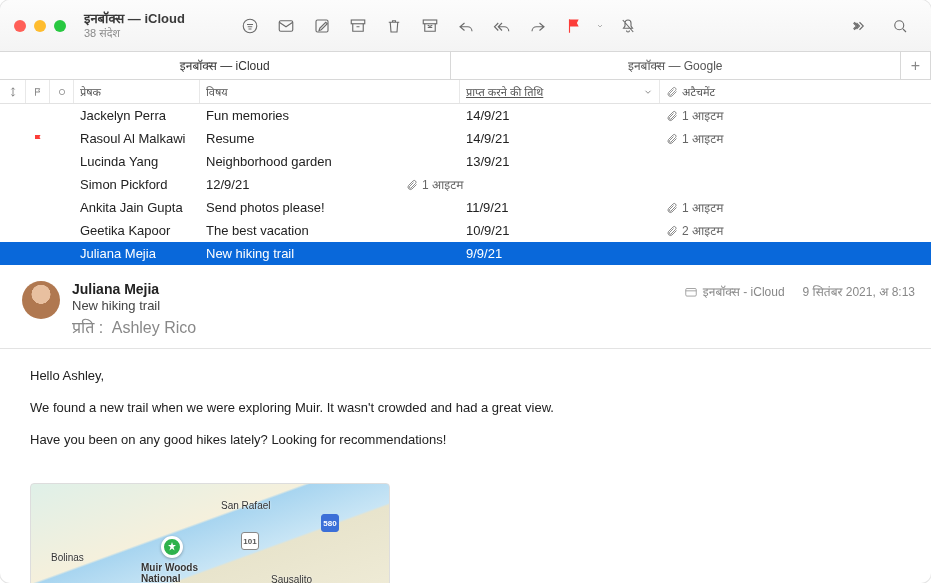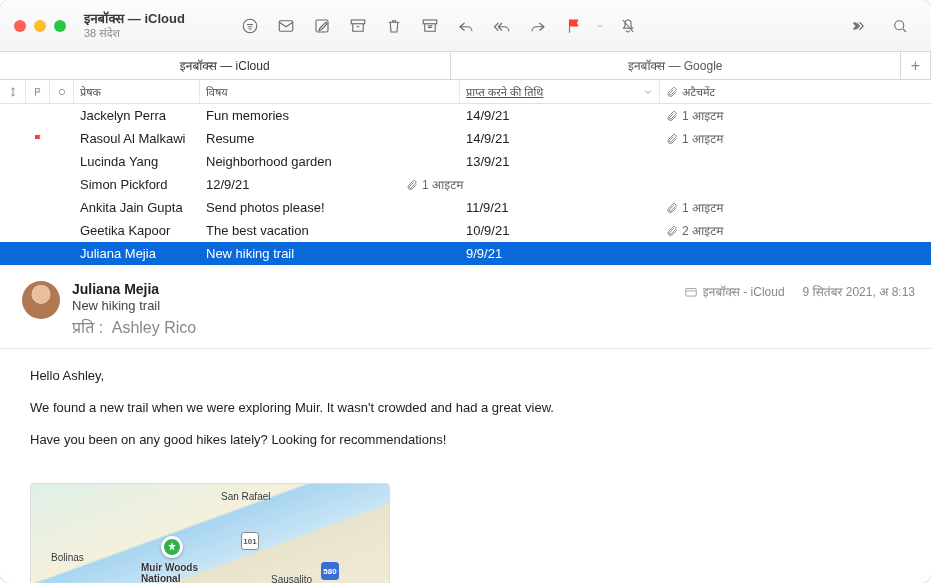--- a/index.html
+++ b/index.html
@@ -321,29 +321,29 @@
   </div>
 </div>
 
 <div class="body" id="msgbody">
     <p>Hello Ashley,</p>
     <p>We found a new trail when we were exploring Muir. It wasn't crowded and had a great view.</p>
     <p>Have you been on any good hikes lately? Looking for recommendations!</p>
   </div>
 
 <div class="mapbox">
-  <span class="lbl" style="left:190px; top:7px;">San Rafael</span>
+  <span class="lbl" style="left:190px; top:16px;">San Rafael</span>
   <span class="lbl" style="left:20px; top:68px;">Bolinas</span>
   <span class="lbl" style="left:110px; top:78px; font-weight:600; width:70px; line-height:1.1;">Muir Woods National Monument</span>
   <span class="lbl" style="left:240px; top:90px;">Sausalito</span>
 
   <span class="shield" style="position:absolute; left:210px; top:48px;">
       <span>101</span>
     </span>
-  <span class="shield" style="position:absolute; left:290px; top:30px; background:#3b6fd8; color:#fff; border-color:#3b6fd8;margin-top:48px;">
+  <span class="shield" style="position:absolute; left:290px; top:30px; background:#3b6fd8; color:#fff; border-color:#3b6fd8;">
       <span>580</span>
     </span>
   <div class="pin">
       <svg width="12" height="12" viewBox="0 0 24 24" fill="#fff">
         <path d="M12 2l2 6h6l-5 4 2 7-5-4-5 4 2-7-5-4h6z"></path>
       </svg>
     </div>
 </div>
 
 </body></html>

